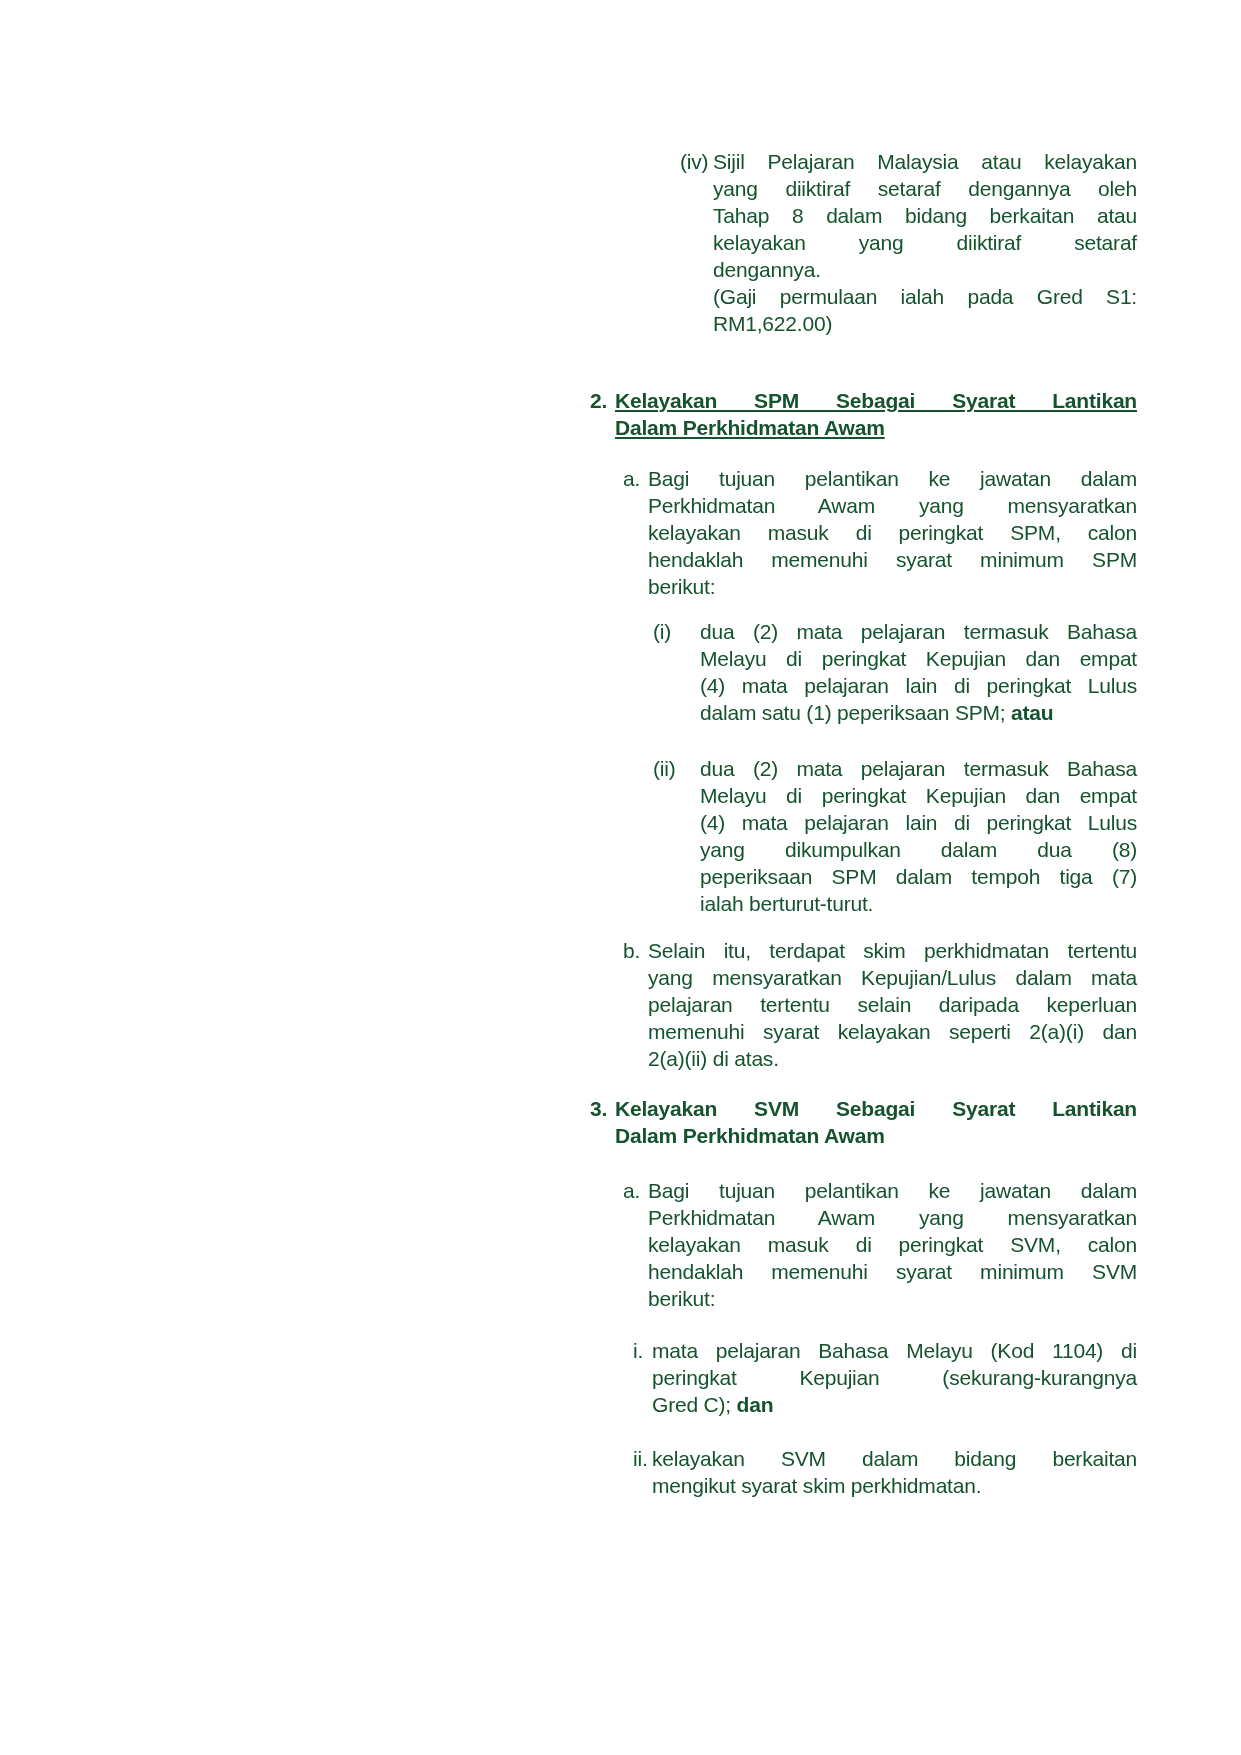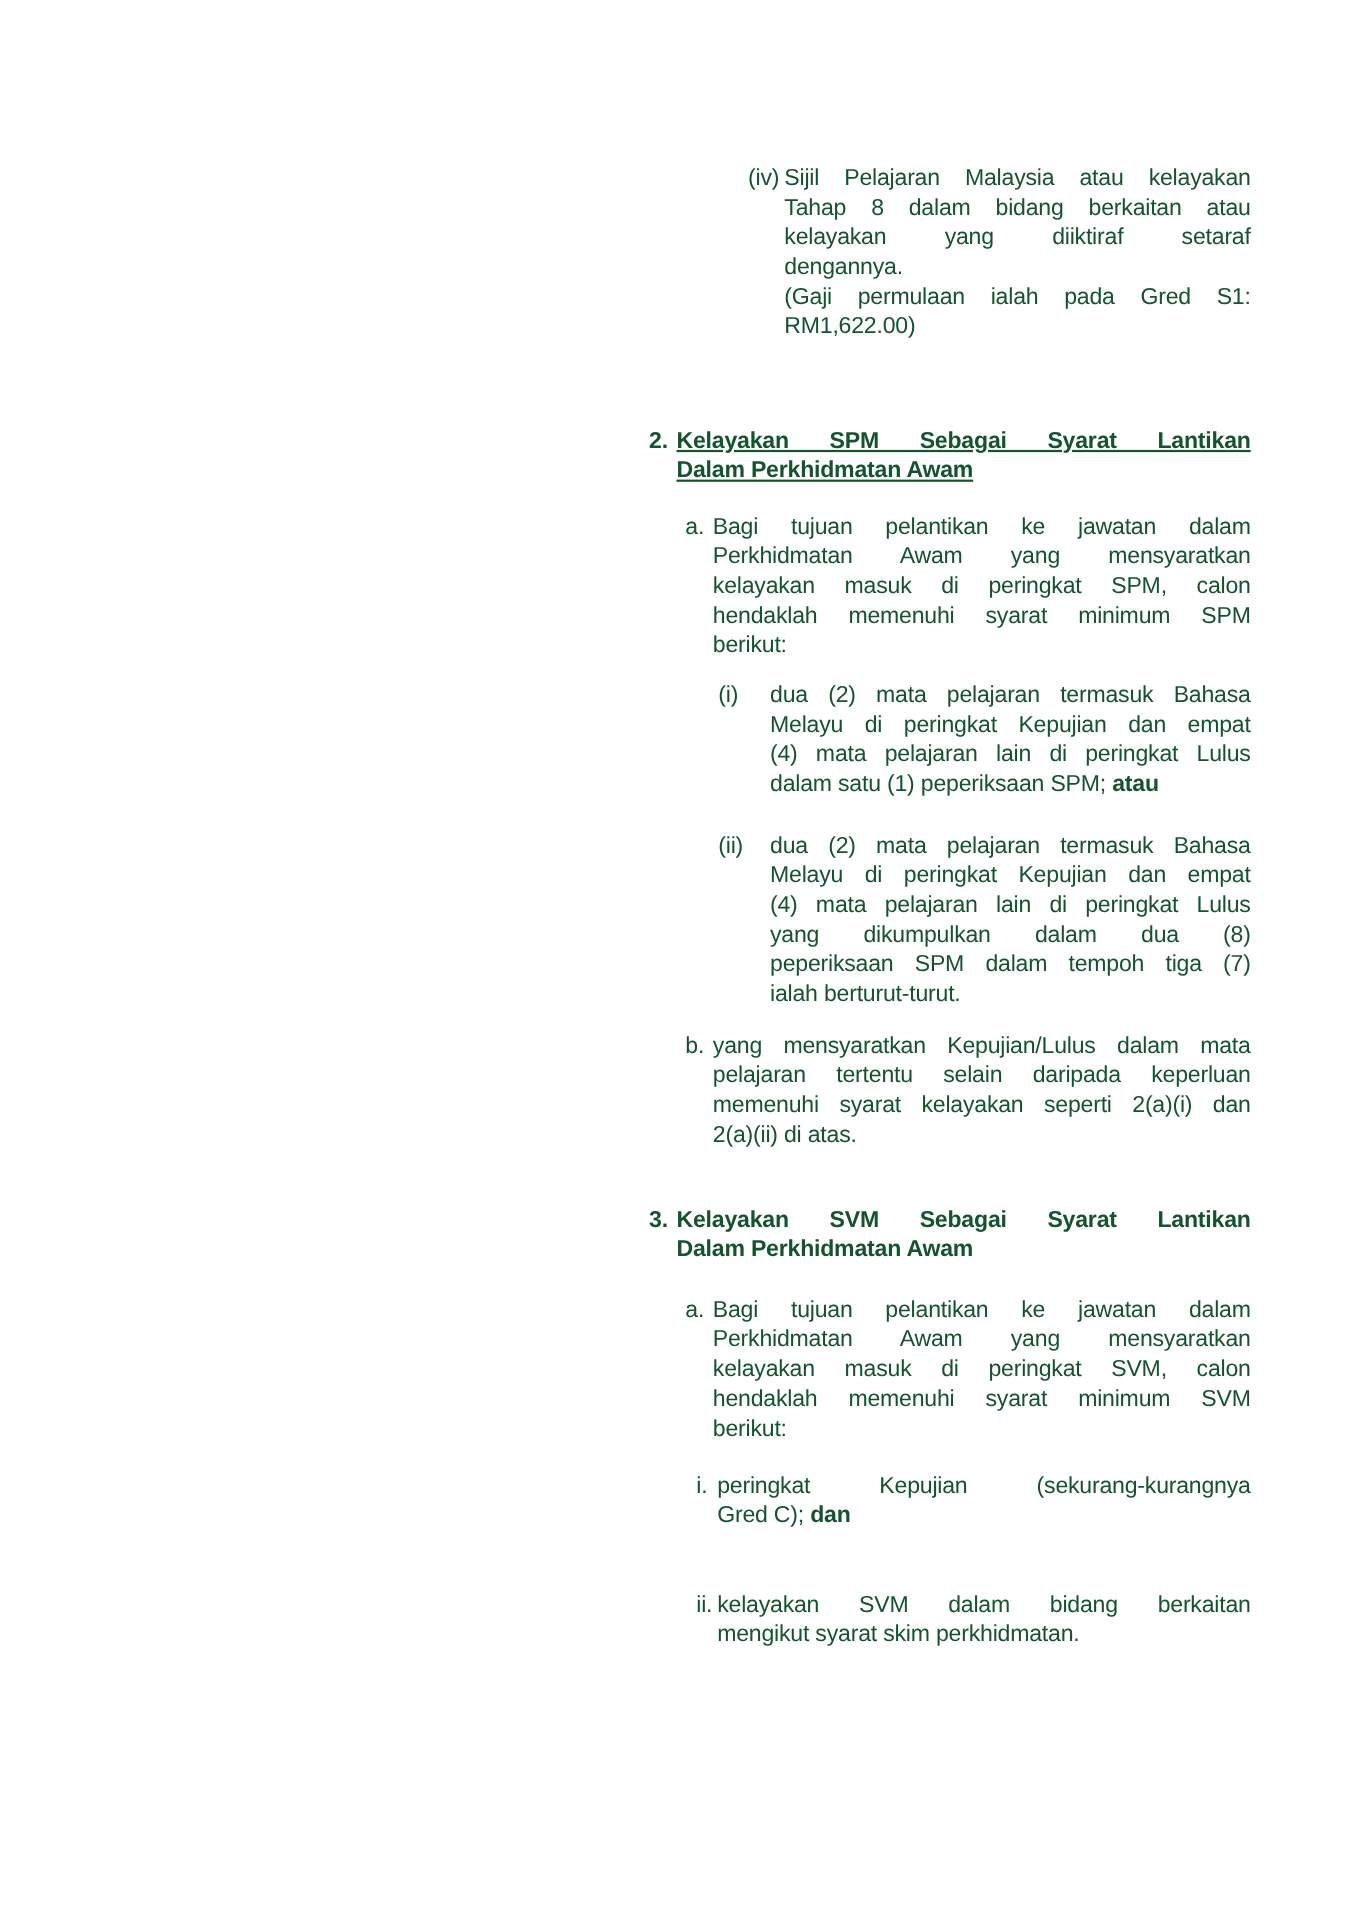--- a/index.html
+++ b/index.html
@@ -55,20 +55,21 @@
 </style>
 </head>
 <body>
 
 <div class="page">
   <main id="blocks-container">
       <div class="block" id="item-iv">
         <span class="marker">(iv)</span>
         <div class="btext">
           <div class="line just">Sijil Pelajaran Malaysia atau kelayakan</div>
+          <div class="line just">yang diiktiraf setaraf dengannya oleh</div>
           <div class="line just">Tahap 8 dalam bidang berkaitan atau</div>
           <div class="line just">kelayakan yang diiktiraf setaraf</div>
           <div class="line">dengannya.</div>
           <div class="line just">(Gaji permulaan ialah pada Gred S1:</div>
           <div class="line">RM1,622.00)</div>
         </div>
       </div>
       <div class="block bold" id="heading-2">
         <span class="marker">2.</span>
         <div class="btext">
@@ -102,20 +103,21 @@
           <div class="line just">Melayu di peringkat Kepujian dan empat</div>
           <div class="line just">(4) mata pelajaran lain di peringkat Lulus</div>
           <div class="line just">yang dikumpulkan dalam dua (8)</div>
           <div class="line just">peperiksaan SPM dalam tempoh tiga (7)</div>
           <div class="line">ialah berturut-turut.</div>
         </div>
       </div>
       <div class="block" id="item-2b">
         <span class="marker">b.</span>
         <div class="btext">
+          <div class="line just">Selain itu, terdapat skim perkhidmatan tertentu</div>
           <div class="line just">yang mensyaratkan Kepujian/Lulus dalam mata</div>
           <div class="line just">pelajaran tertentu selain daripada keperluan</div>
           <div class="line just">memenuhi syarat kelayakan seperti 2(a)(i) dan</div>
           <div class="line">2(a)(ii) di atas.</div>
         </div>
       </div>
       <div class="block bold" id="heading-3">
         <span class="marker">3.</span>
         <div class="btext">
           <div class="line just">Kelayakan SVM Sebagai Syarat Lantikan</div>
@@ -128,20 +130,21 @@
           <div class="line just">Bagi tujuan pelantikan ke jawatan dalam</div>
           <div class="line just">Perkhidmatan Awam yang mensyaratkan</div>
           <div class="line just">kelayakan masuk di peringkat SVM, calon</div>
           <div class="line just">hendaklah memenuhi syarat minimum SVM</div>
           <div class="line">berikut:</div>
         </div>
       </div>
       <div class="block" id="item-3a-i">
         <span class="marker">i.</span>
         <div class="btext">
+          <div class="line just">mata pelajaran Bahasa Melayu (Kod 1104) di</div>
           <div class="line just">peringkat Kepujian (sekurang-kurangnya</div>
           <div class="line">Gred C); <strong>dan</strong></div>
         </div>
       </div>
       <div class="block" id="item-3a-ii">
         <span class="marker">ii.</span>
         <div class="btext">
           <div class="line just">kelayakan SVM dalam bidang berkaitan</div>
           <div class="line">mengikut syarat skim perkhidmatan.</div>
         </div>

